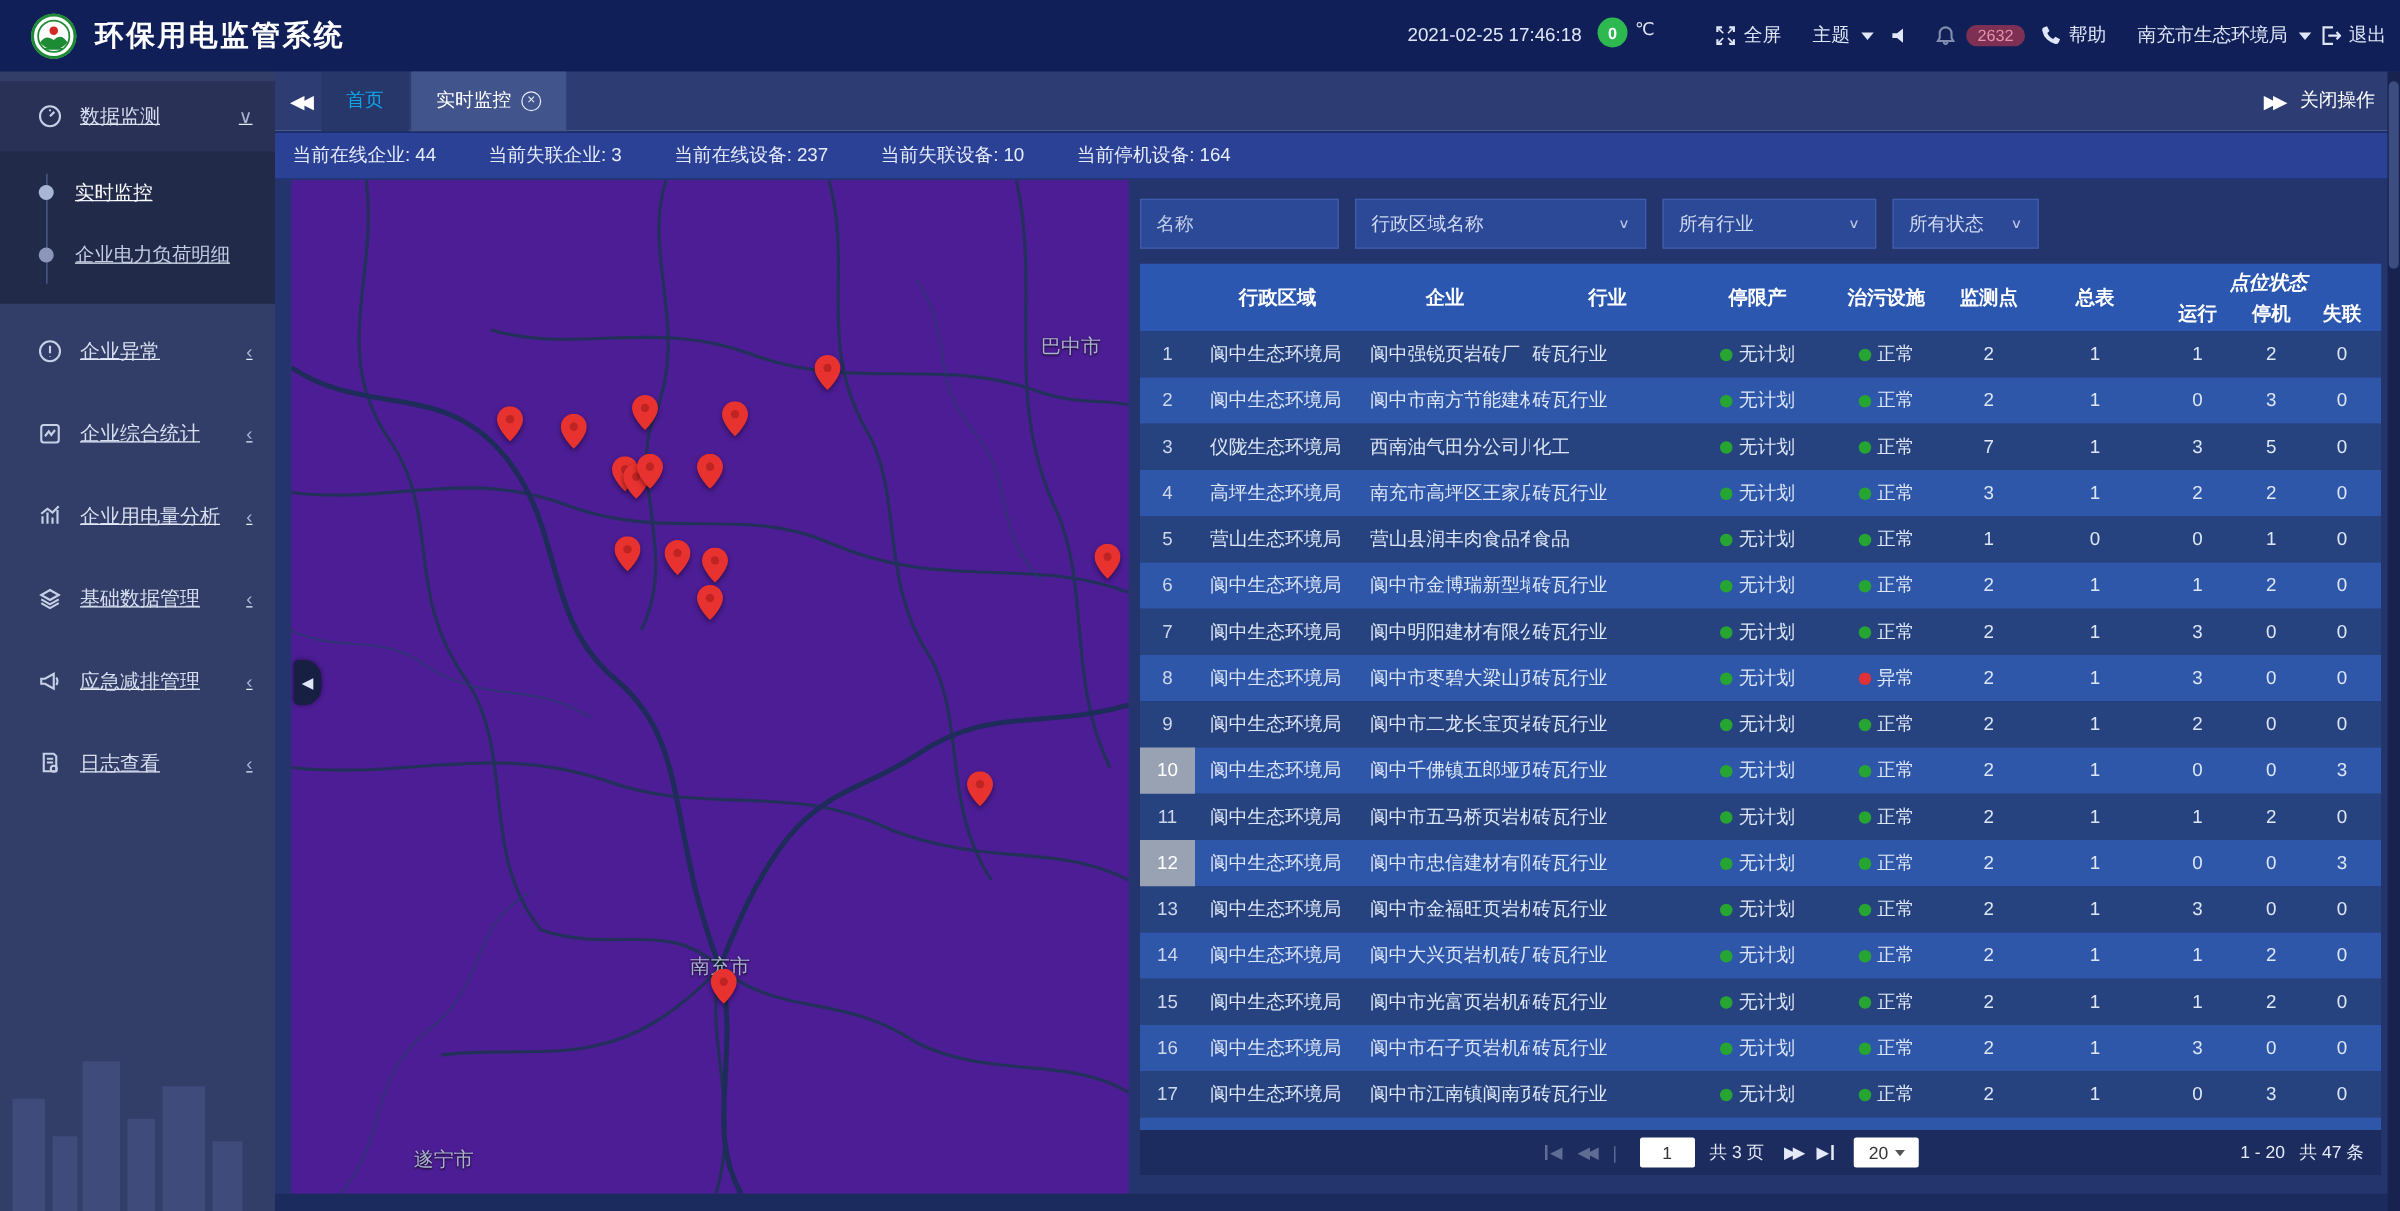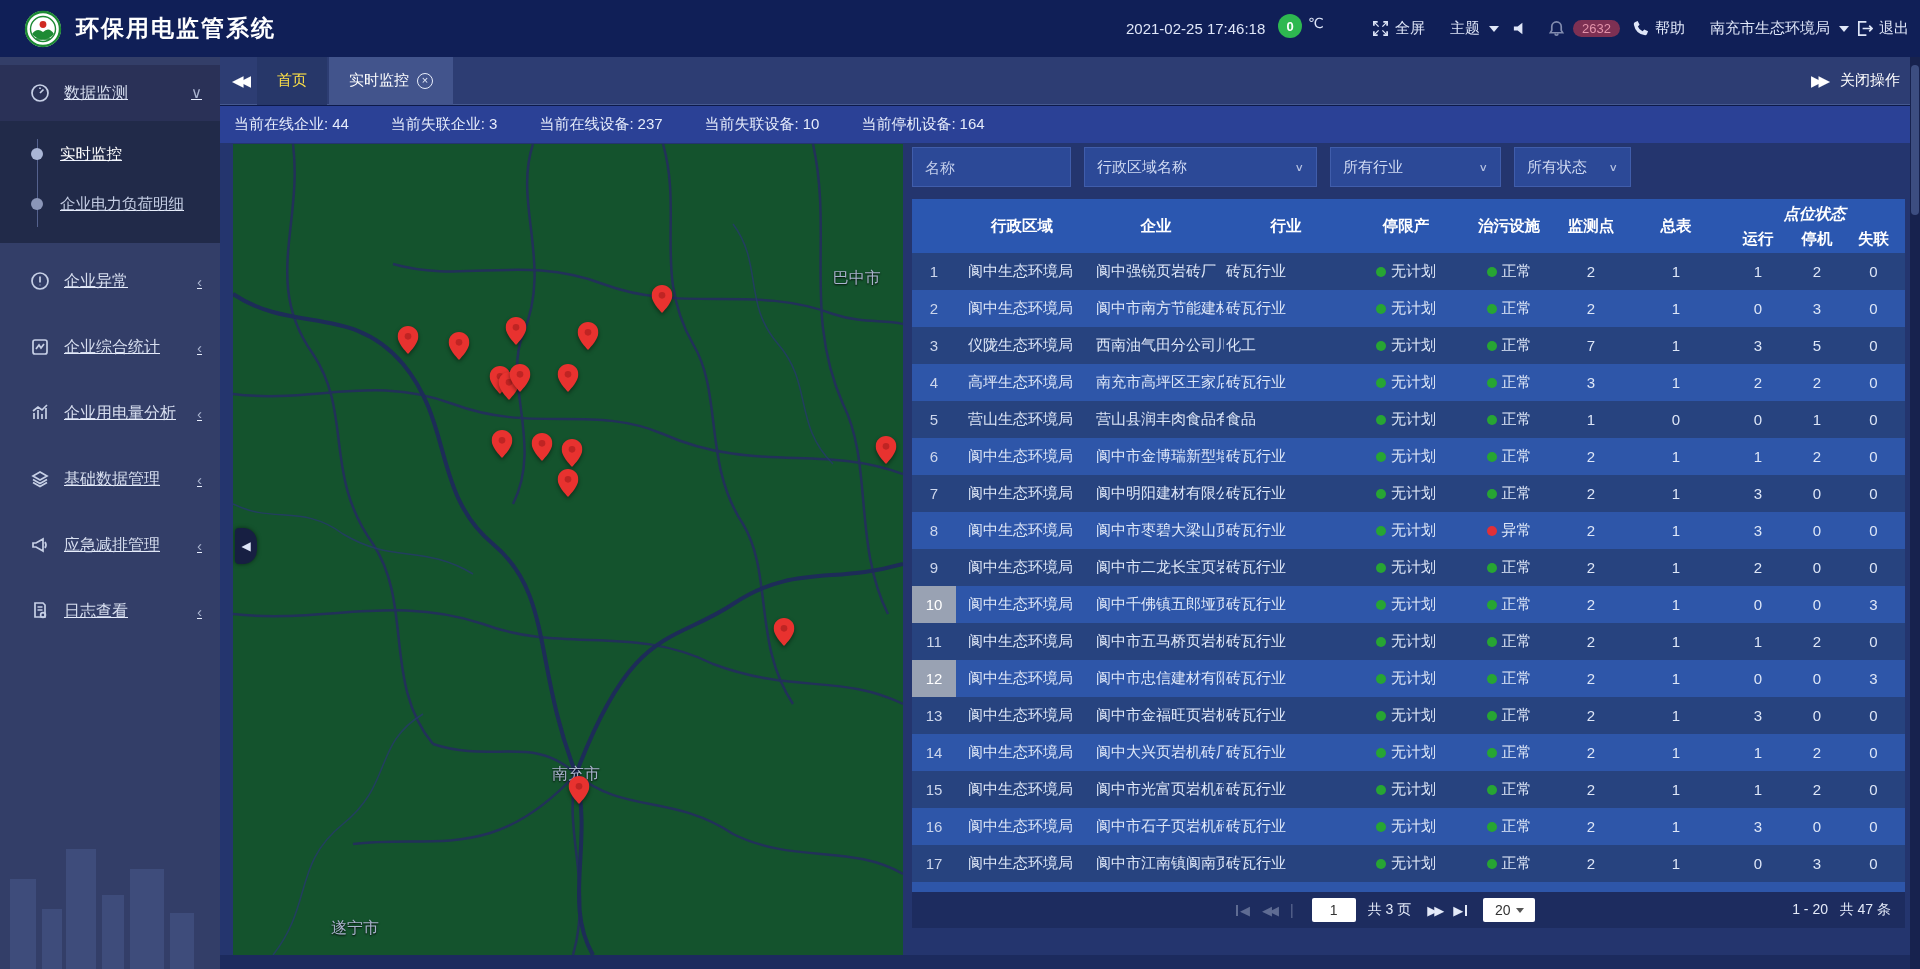--- a/index.html
+++ b/index.html
@@ -54,50 +54,50 @@
   .sub-item.active { color:#ffffff; }
   .sub-item.active .dot { background:#aab6d6; }
   .skyline { position:absolute; left:0; bottom:0; width:220px; height:150px; opacity:.28; }
   .skyline div { position:absolute; bottom:0; background:#5d71ad; }
 
   
   .tabbar { position:absolute; left:220px; top:57px; right:0; height:48px; background:#2d3d73;
     border-bottom:1px solid #46598f; display:flex; align-items:center; }
   .tab-scroll { color:#ffffff; font-size:15px; letter-spacing:-4px; padding:0 10px 0 12px; cursor:pointer; }
   .tab { height:48px; display:flex; align-items:center; gap:8px; padding:0 20px;
-    font-size:15px; color:#fde047; background:#273769; cursor:pointer; }
+    font-size:15px; color:#0ea5e9; background:#273769; cursor:pointer; }
   .tab + .tab { margin-left:2px; }
   .tab.active { background:#42548c; color:#ffffff; }
   .tab-close { width:16px; height:16px; border-radius:50%; border:1.5px solid #e8eefc;
     display:flex; align-items:center; justify-content:center; font-size:11px; line-height:1; color:#e8eefc; }
   .tabbar-right { margin-left:auto; display:flex; align-items:center; gap:14px; padding-right:20px; }
   .tabbar-right .arrows { color:#fff; letter-spacing:-4px; font-size:15px; cursor:pointer; }
   .close-ops { color:#ffffff; font-size:15px; cursor:pointer; }
 
   
   .statsbar { position:absolute; left:220px; top:106px; right:0; height:37px; background:#2b4196;
     display:flex; align-items:center; gap:42px; padding-left:14px; font-size:15px; color:#e6ecfb; }
   .stat b { font-weight:normal; margin-left:4px; }
 
   
   .content { position:absolute; left:220px; top:143px; right:0; bottom:0; background:#24356e; }
   .bottom-strip { position:absolute; left:0; right:0; bottom:0; height:14px; background:#1c2b5e; }
 
   
-  .map { position:absolute; left:13px; top:1px; width:670px; height:811px; background:#14532d; overflow:hidden; }
+  .map { position:absolute; left:13px; top:1px; width:670px; height:811px; background:#4c1d95; overflow:hidden; }
   .map svg.roads { position:absolute; left:0; top:0; }
   .map-label { position:absolute; transform:translate(-50%,-50%); color:#aab3cd; font-size:16px;
     text-shadow:0 1px 2px #000; white-space:nowrap; }
   .pin { position:absolute; transform:translate(-50%,-100%); filter:drop-shadow(0 2px 2px rgba(0,0,0,.45)); }
   .collapse-handle { position:absolute; left:2px; top:384px; width:22px; height:36px;
     background:#171f42; border-radius:4px 14px 14px 4px; color:#dfe6f8; font-size:12px;
     display:flex; align-items:center; justify-content:center; cursor:pointer; box-shadow:0 0 4px rgba(0,0,0,.5); }
 
   
-  .panel { position:absolute; left:692px; top:4px; width:993px; height:704px; }
+  .panel { position:absolute; left:692px; top:16px; width:993px; height:704px; }
   .filters { display:flex; gap:13px; height:40px; }
   .f-input, .f-select { background:#2c4997; border:1px solid #405dab; height:40px;
     display:flex; align-items:center; padding:0 12px; font-size:15px; color:#cfd9f2; }
   .f-input { width:159px; }
   .f-input input { background:transparent; border:none; outline:none; color:#e8eefc;
     font-size:15px; width:100%; font-family:inherit; }
   .f-input input::placeholder { color:#c2cdea; opacity:1; }
   .f-select { justify-content:space-between; cursor:pointer; }
   .f-region { width:233px; } .f-industry { width:171px; } .f-status { width:117px; }
   .sel-caret { color:#b9c4e2; font-size:13px; transform:scaleY(.8); }

